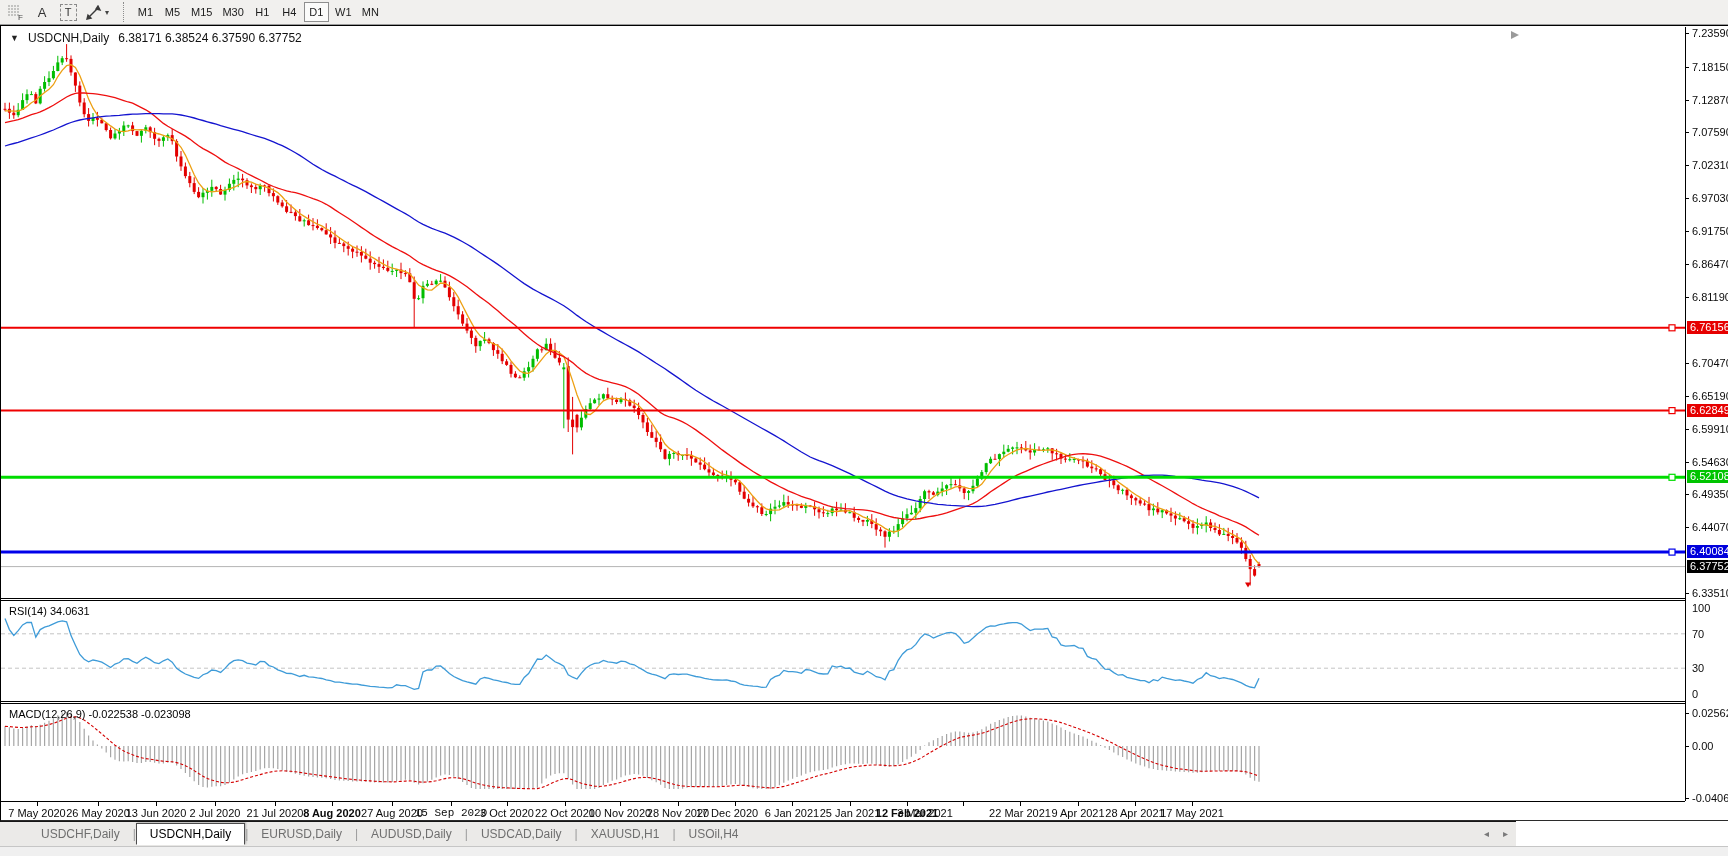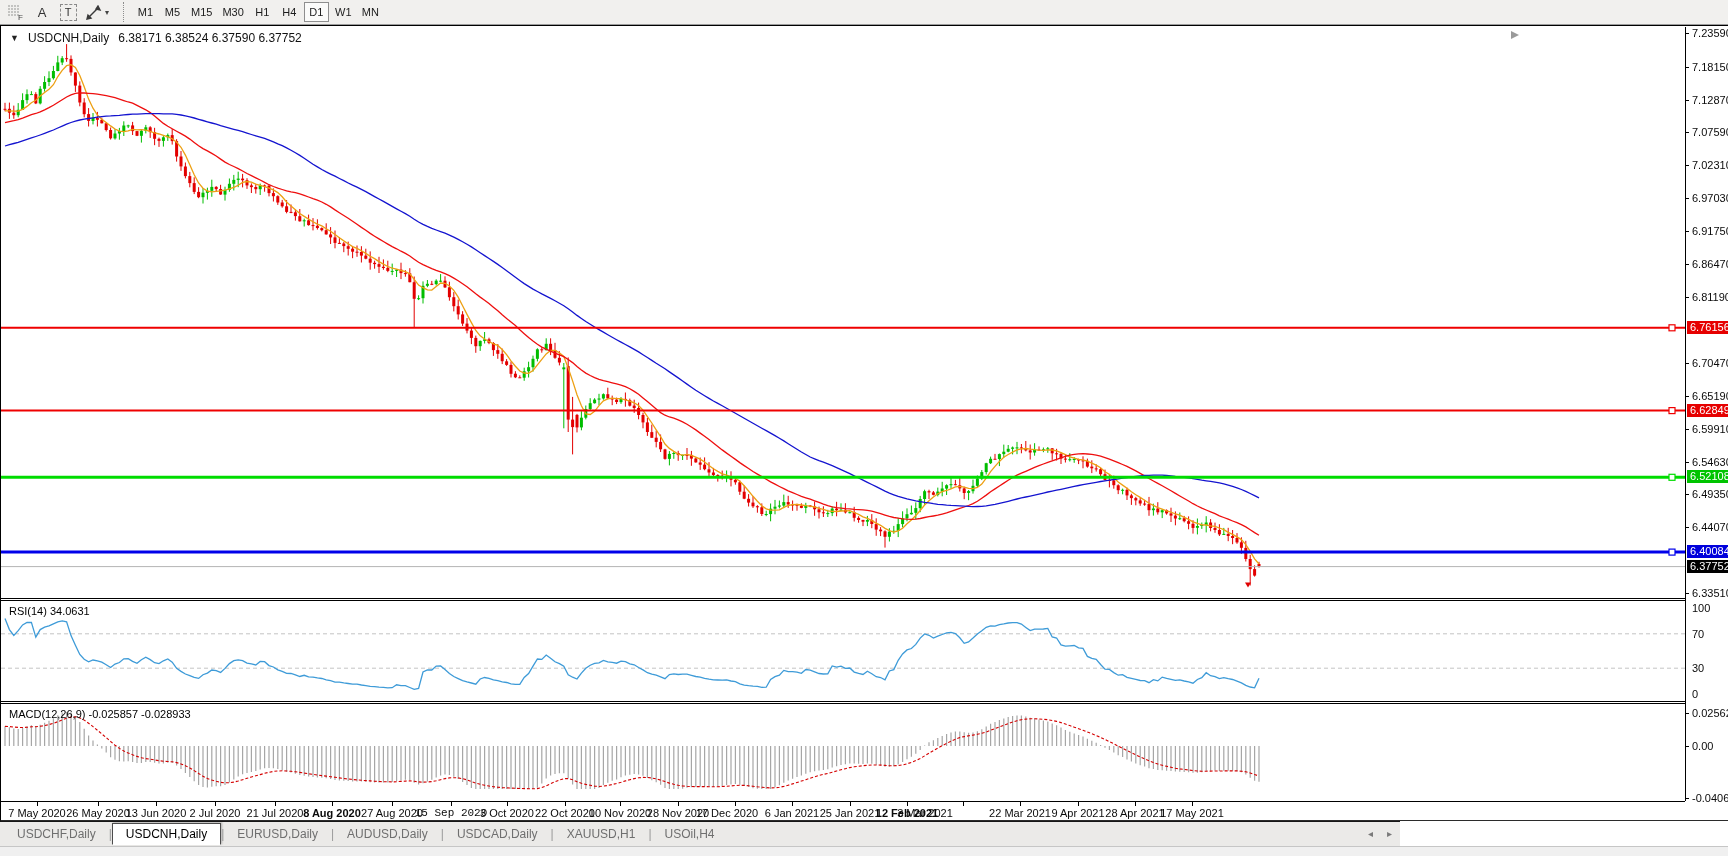--- a/index.html
+++ b/index.html
@@ -34,22 +34,22 @@
   .axis-tick{position:absolute;left:1684px;width:4px;height:1px;background:#000}
   .axis-label{position:absolute;left:1691px;font-size:11px;color:#0a0a0a;white-space:nowrap}
   .hline-label{position:absolute;left:1686px;min-width:44px;height:13px;line-height:13px;
     font-size:11px;color:#fff;padding:0 2px 0 3px;white-space:nowrap}
   .date-tick{position:absolute;width:1px;height:4px;background:#000;top:776px}
   .date-label{position:absolute;top:781px;font-size:11px;color:#0a0a0a;transform:translateX(-50%);
     white-space:nowrap}
   #price-axis{position:absolute;left:1684px;top:0;width:44px;height:796px}
   #date-axis{position:absolute;left:0;top:0;width:1684px;height:776px}
   
-  .tabbar{position:absolute;left:0;top:821px;width:1400px;height:25px;background:#ebeae8;
-    border-top:1px solid #161616;display:flex;align-items:center;padding-left:4px}
+  .tabbar{position:absolute;left:0;top:821px;width:1516px;height:25px;background:#ebeae8;
+    border-top:1px solid #161616;display:flex;align-items:center;padding-left:28px}
   #tabs{display:flex;align-items:center;height:100%}
   .tab{font-size:12px;color:#6f6f6f;padding:4px 13px;height:22px;display:flex;align-items:center;
     white-space:nowrap}
   .tab.active{background:#fff;color:#000;border:1px solid #4c4c4c;border-bottom:1px solid #fff;
     box-shadow:1px -1px 2px rgba(0,0,0,.25)}
   .tabsep{color:#9a9a9a;font-size:12px}
   .tab-arrows{position:absolute;right:8px;top:6px;display:flex;gap:14px;color:#7a7a7a;font-size:10px}
   
   .statusbar{position:absolute;left:0;top:846px;width:1728px;height:10px;background:#f0f0f0;
     border-top:1px solid #c6c6c6}
@@ -1001,21 +1001,21 @@
       <line x1="1227.2" y1="42" x2="1227.2" y2="66.7" stroke="#a6a6a6" stroke-width="1.2"></line>
       <line x1="1231.6" y1="42" x2="1231.6" y2="66.7" stroke="#a6a6a6" stroke-width="1.2"></line>
       <line x1="1236.0" y1="42" x2="1236.0" y2="67.2" stroke="#a6a6a6" stroke-width="1.2"></line>
       <line x1="1240.4" y1="42" x2="1240.4" y2="68.2" stroke="#a6a6a6" stroke-width="1.2"></line>
       <line x1="1244.8" y1="42" x2="1244.8" y2="70.5" stroke="#a6a6a6" stroke-width="1.2"></line>
       <line x1="1249.2" y1="42" x2="1249.2" y2="73.7" stroke="#a6a6a6" stroke-width="1.2"></line>
       <line x1="1253.6" y1="42" x2="1253.6" y2="76.8" stroke="#a6a6a6" stroke-width="1.2"></line>
       <line x1="1258.0" y1="42" x2="1258.0" y2="77.7" stroke="#a6a6a6" stroke-width="1.2"></line>
       <polyline points="4.0,22.4 8.4,22.6 12.8,23.0 17.2,23.4 21.6,23.5 26.0,23.3 30.4,22.8 34.8,22.7 39.2,22.3 43.6,21.6 48.0,20.6 52.4,19.3 56.8,17.7 61.2,15.9 65.6,14.3 70.0,13.1 74.4,12.9 78.8,13.9 83.2,16.1 87.6,19.2 92.0,22.6 96.4,26.2 100.8,29.9 105.2,33.6 109.6,37.5 114.0,41.2 118.4,44.4 122.8,47.0 127.2,49.0 131.6,50.8 136.0,52.4 140.4,53.7 144.8,54.6 149.2,55.2 153.6,56.0 158.0,56.7 162.4,57.2 166.8,57.5 171.2,57.8 175.6,58.6 180.0,59.9 184.4,61.7 188.8,64.0 193.2,66.6 197.6,69.5 202.0,72.2 206.4,74.5 210.8,76.1 215.2,77.3 219.6,78.3 224.0,78.8 228.4,78.8 232.8,78.1 237.2,77.0 241.6,75.7 246.0,74.3 250.4,73.0 254.8,71.8 259.2,70.6 263.6,69.3 268.0,68.3 272.4,67.4 276.8,67.0 281.2,66.8 285.6,67.0 290.0,67.3 294.4,67.8 298.8,68.4 303.2,69.1 307.6,69.8 312.0,70.4 316.4,71.0 320.8,71.6 325.2,72.1 329.6,72.7 334.0,73.3 338.4,73.9 342.8,74.5 347.2,75.0 351.6,75.5 356.0,75.9 360.4,76.3 364.8,76.6 369.2,76.9 373.6,77.2 378.0,77.5 382.4,77.7 386.8,77.8 391.2,77.9 395.6,77.7 400.0,77.4 404.4,77.1 408.8,76.9 413.2,77.3 417.6,77.9 422.0,78.2 426.4,78.0 430.8,77.6 435.2,76.8 439.6,75.7 444.0,74.6 448.4,73.9 452.8,73.7 457.2,73.9 461.6,74.7 466.0,75.9 470.4,77.6 474.8,79.1 479.2,80.3 483.6,81.3 488.0,82.0 492.4,82.7 496.8,83.2 501.2,83.6 505.6,83.9 510.0,84.1 514.4,84.3 518.8,84.5 523.2,84.6 527.6,84.7 532.0,84.8 536.4,84.6 540.8,83.6 545.2,81.8 549.6,79.7 554.0,77.8 558.4,76.1 562.8,74.7 567.2,74.6 571.6,75.8 576.0,77.7 580.4,79.2 584.8,80.4 589.2,81.3 593.6,82.1 598.0,82.5 602.4,82.1 606.8,81.5 611.2,80.5 615.6,79.5 620.0,78.3 624.4,76.9 628.8,75.7 633.2,74.6 637.6,73.8 642.0,73.4 646.4,73.5 650.8,74.0 655.2,74.9 659.6,76.1 664.0,77.6 668.4,79.1 672.8,80.3 677.2,81.3 681.6,82.0 686.0,82.3 690.4,82.5 694.8,82.6 699.2,82.6 703.6,82.6 708.0,82.7 712.4,82.7 716.8,82.7 721.2,82.5 725.6,82.2 730.0,81.9 734.4,81.5 738.8,81.3 743.2,81.4 747.6,81.8 752.0,82.3 756.4,82.8 760.8,83.2 765.2,83.6 769.6,83.9 774.0,83.8 778.4,83.3 782.8,82.4 787.2,81.2 791.6,79.9 796.0,78.5 800.4,77.1 804.8,75.7 809.2,74.2 813.6,72.8 818.0,71.5 822.4,70.4 826.8,69.4 831.2,68.2 835.6,67.0 840.0,65.8 844.4,64.7 848.8,63.6 853.2,62.8 857.6,62.2 862.0,61.7 866.4,61.3 870.8,61.0 875.2,61.0 879.6,61.1 884.0,61.4 888.4,61.7 892.8,61.8 897.2,61.6 901.6,60.9 906.0,59.8 910.4,58.4 914.8,56.6 919.2,54.5 923.6,51.9 928.0,49.2 932.4,46.6 936.8,44.1 941.2,41.7 945.6,39.4 950.0,37.2 954.4,35.2 958.8,33.6 963.2,32.6 967.6,31.8 972.0,31.1 976.4,30.3 980.8,29.3 985.2,28.0 989.6,26.3 994.0,24.7 998.4,22.9 1002.8,21.2 1007.2,19.6 1011.6,18.1 1016.0,16.7 1020.4,15.7 1024.8,15.1 1029.2,14.8 1033.6,14.8 1038.0,14.9 1042.4,15.3 1046.8,15.7 1051.2,16.5 1055.6,17.4 1060.0,18.6 1064.4,20.1 1068.8,21.6 1073.2,23.2 1077.6,24.7 1082.0,26.3 1086.4,28.0 1090.8,29.7 1095.2,31.5 1099.6,33.4 1104.0,35.5 1108.4,37.6 1112.8,39.8 1117.2,42.1 1121.6,44.3 1126.0,46.5 1130.4,48.7 1134.8,50.9 1139.2,53.0 1143.6,54.9 1148.0,56.7 1152.4,58.4 1156.8,60.0 1161.2,61.2 1165.6,62.3 1170.0,63.3 1174.4,64.2 1178.8,64.9 1183.2,65.5 1187.6,66.0 1192.0,66.6 1196.4,67.0 1200.8,67.2 1205.2,67.2 1209.6,67.1 1214.0,67.0 1218.4,67.0 1222.8,66.9 1227.2,66.9 1231.6,66.9 1236.0,66.9 1240.4,67.2 1244.8,67.8 1249.2,69.0 1253.6,70.6 1258.0,72.0 " fill="none" stroke="#d40000" stroke-width="1.1" stroke-dasharray="3,2"></polyline>
     </svg>
-  <div class="panel-label" style="top:682px">MACD(12,26,9) -0.025857 -0.028933</div>
+  <div class="panel-label" style="top:682px">MACD(12,26,9) -0.022538 -0.023098</div>
 
   <div class="hsep" style="top:775px"></div>
 
   <div id="date-axis">
       <div class="date-tick" style="left: 36px;"></div>
       <div class="date-label" style="left: 36px;">7 May 2020</div>
       <div class="date-tick" style="left: 97px;"></div>
       <div class="date-label" style="left: 97px;">26 May 2020</div>
       <div class="date-tick" style="left: 155px;"></div>
       <div class="date-label" style="left: 155px;">13 Jun 2020</div>

